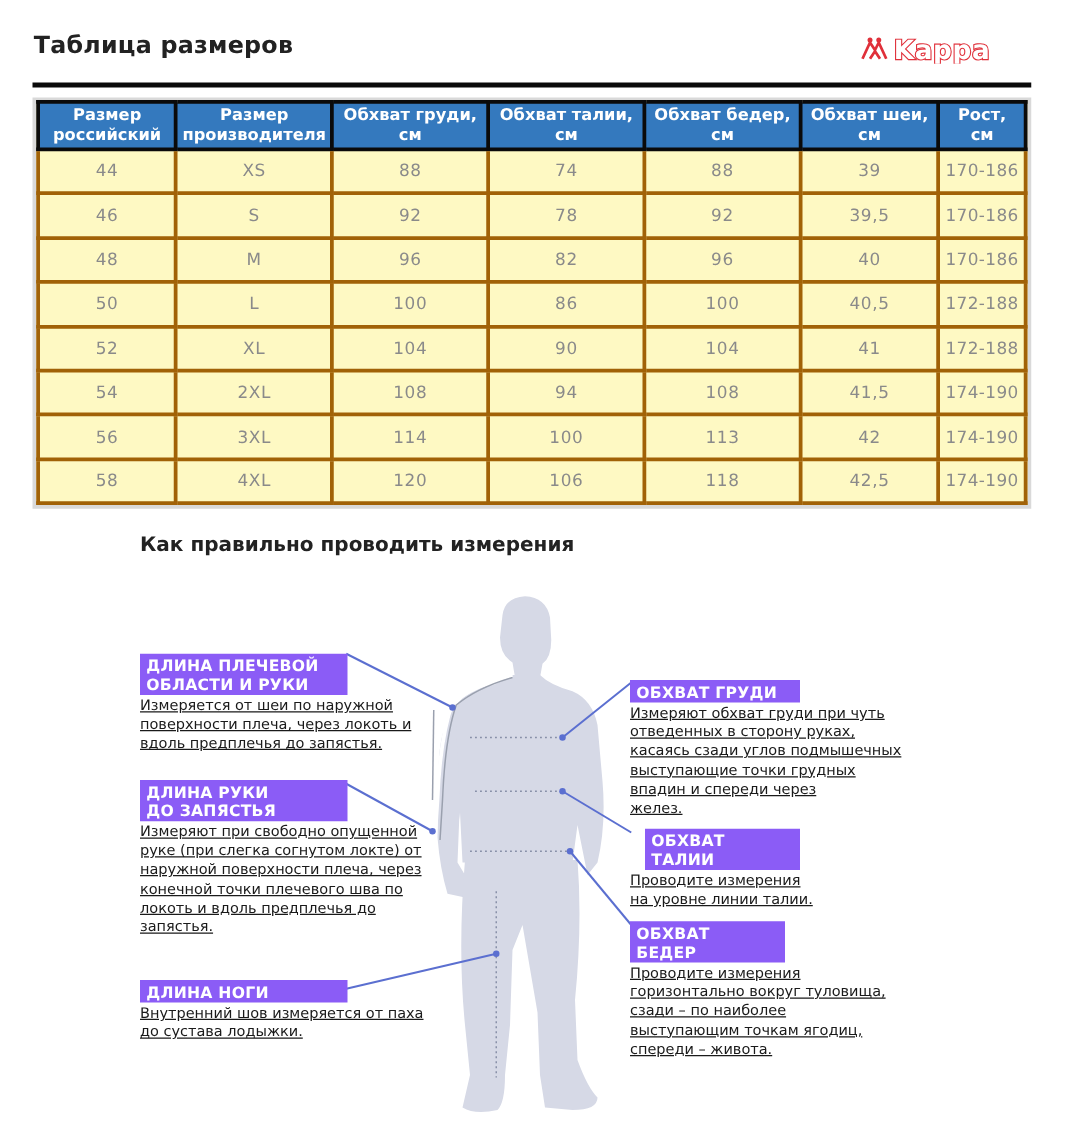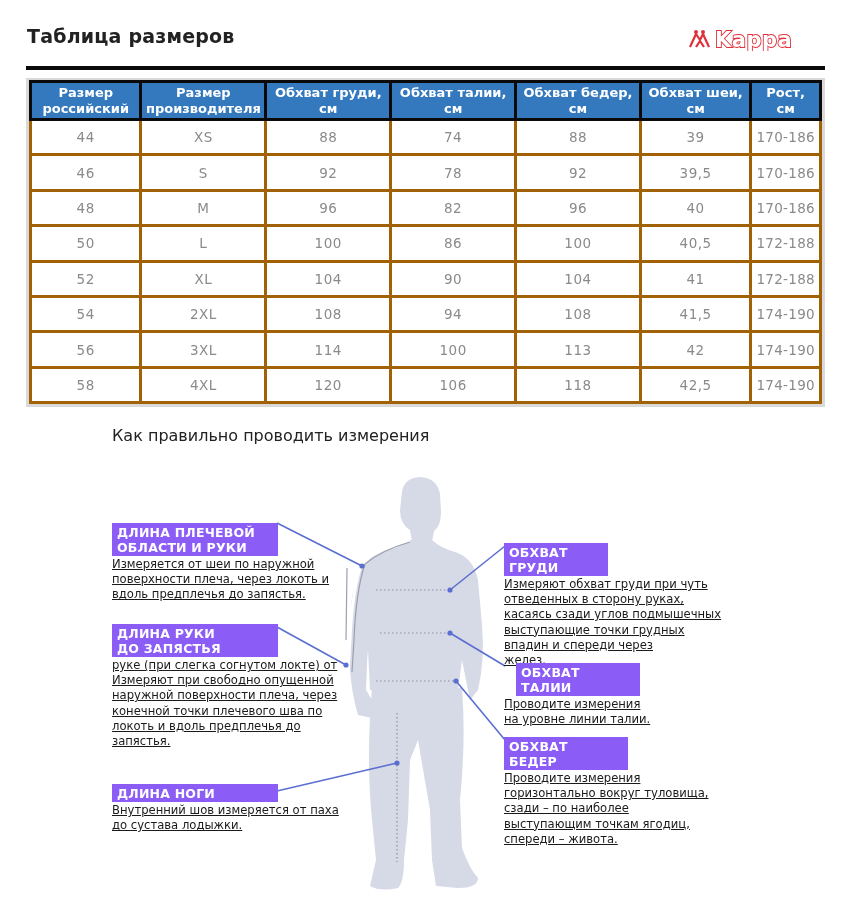--- a/index.html
+++ b/index.html
@@ -4,41 +4,41 @@
   <style>
     * { box-sizing: border-box; margin: 0; padding: 0; }
     html, body { width: 855px; height: 900px; background: #ffffff; overflow: hidden; }
     body { position: relative; font-family: "DejaVu Sans", sans-serif; color: #1e1e1e; }
 
     .page-title { position: absolute; left: 27px; top: 25px; font-size: 19px; font-weight: bold; color: #222; letter-spacing: 0.2px; }
     .logo { position: absolute; left: 688px; top: 27px; width: 136px; height: 24px; }
     .top-rule { position: absolute; left: 26px; top: 66px; width: 799px; height: 4px; background: #0a0a0a; }
 
     .table-wrap { position: absolute; left: 26px; top: 78px; width: 799px; background: #d9d9d9; padding: 2px 3px 3px 3px; }
-    table.size-table { width: 100%; border-collapse: collapse; table-layout: fixed; background: #ffffff; }
+    table.size-table { width: 100%; border-collapse: collapse; table-layout: fixed; background: #fef9c3; }
     .size-table th { background: #3479be; color: #fff; font-size: 13px; font-weight: bold; line-height: 16px; height: 38px; border: 3px solid #0a0a0a; text-align: center; padding: 0 2px; }
     .size-table td { height: 35.4px; border: 3px solid #a16207; text-align: center; font-size: 13.5px; color: #8a8a8a; letter-spacing: 0.5px; white-space: nowrap; }
     .size-table td.height-cell { letter-spacing: 0.3px; font-size: 13.5px; padding: 0; }
 
-    .guide-title { position: absolute; left: 112px; top: 426px; font-size: 16px; font-weight: normal; color: #222; }
+    .guide-title { position: absolute; left: 112px; top: 426px; font-size: 16px; font-weight: bold; color: #222; }
 
     svg.figure { position: absolute; left: 0; top: 460px; width: 855px; height: 440px; }
 
     .callout { position: absolute; }
     .callout .label { display: inline-block; background: #8b5cf6; color: #fff; font-weight: bold; font-size: 12.5px; line-height: 15px; padding: 2px 12px 1px 5px; letter-spacing: 0.2px; }
     .callout .desc { font-size: 11.6px; line-height: 15.2px; color: #1a1a1a; margin-top: 1px; text-decoration: underline; }
 
     #c-shoulder { left: 112px; top: 523px; width: 250px; }
     #c-shoulder .label { width: 166px; }
     #c-arm { left: 112px; top: 624px; width: 250px; }
     #c-arm .label { width: 166px; }
     #c-leg { left: 112px; top: 783px; width: 250px; }
     #c-leg .label { width: 166px; }
     #c-chest { left: 504px; top: 543px; width: 250px; }
-    #c-chest .label { width: 104px; }
+    #c-chest .label { width: 136px; }
     #c-waist { left: 504px; top: 663px; width: 250px; }
     #c-waist .label { width: 124px; margin-left: 12px; }
     #c-hips { left: 504px; top: 737px; width: 250px; }
     #c-hips .label { width: 124px; }
   </style>
 </head>
 <body>
 
 <div class="page-title">Таблица размеров</div>
 
@@ -200,22 +200,22 @@
   <div class="desc">
     <div>Измеряется от шеи по наружной</div>
     <div>поверхности плеча, через локоть и</div>
     <div>вдоль предплечья до запястья.</div>
   </div>
 </div>
 
 <div class="callout" id="c-arm">
   <div class="label"><span>ДЛИНА РУКИ</span><br><span>ДО ЗАПЯСТЬЯ</span></div>
   <div class="desc">
+    <div>Измеряют при свободно опущенной</div>
     <div>руке (при слегка согнутом локте) от</div>
-    <div>Измеряют при свободно опущенной</div>
     <div>наружной поверхности плеча, через</div>
     <div>конечной точки плечевого шва по</div>
     <div>локоть и вдоль предплечья до</div>
     <div>запястья.</div>
   </div>
 </div>
 
 <div class="callout" id="c-leg">
   <div class="label">ДЛИНА НОГИ</div>
   <div class="desc">

